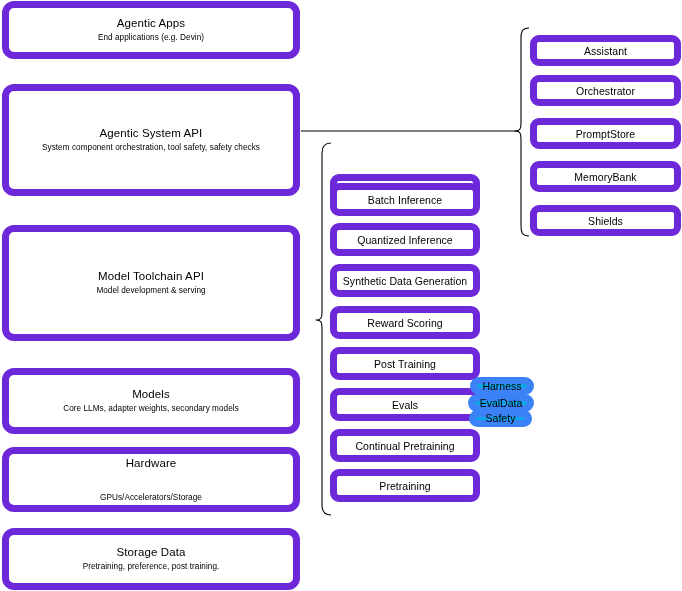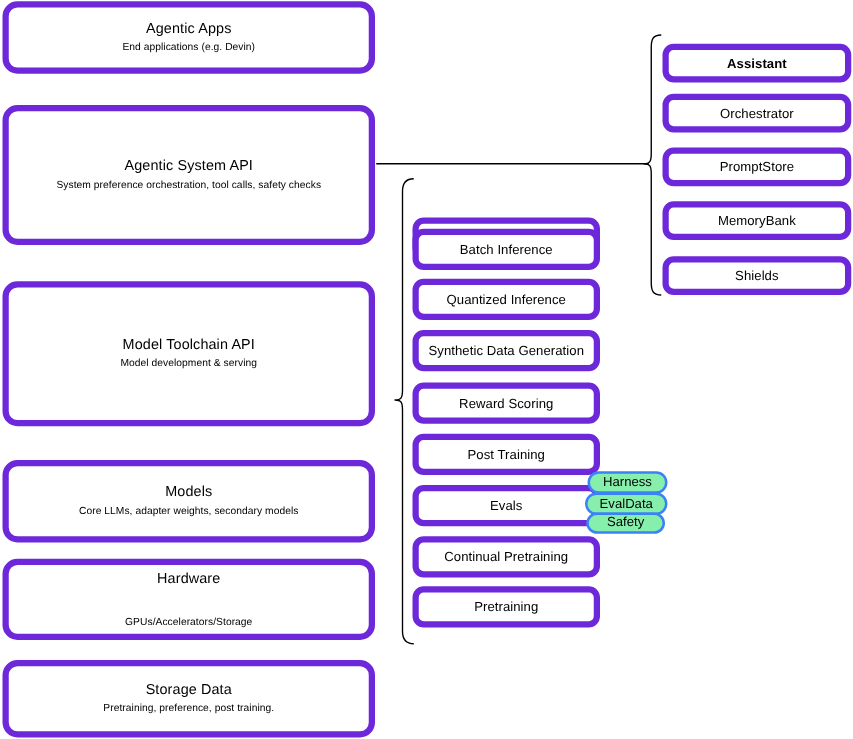--- a/index.html
+++ b/index.html
@@ -22,21 +22,21 @@
     left: 0;
     top: 0;
     width: 682px;
     height: 591px;
   }
 
   
   .rbox {
     position: absolute;
     box-sizing: border-box;
-    border: 5px solid #6d28d9;
+    border: 7px solid #6d28d9;
     background: #ffffff;
     display: flex;
     flex-direction: column;
     align-items: center;
     justify-content: center;
     text-align: center;
   }
 
   
   .layer {
@@ -71,22 +71,22 @@
   .chip-right {
     left: 530px;
     width: 151px;
     height: 31px;
   }
 
   
   .pill {
     position: absolute;
     box-sizing: border-box;
-    border: 2px solid #3b82f6;
-    background: #86efac;
+    border: 7px solid #3b82f6;
+    background: #0ea5e9;
     border-radius: 999px;
     display: flex;
     align-items: center;
     justify-content: center;
     font-size: 10.5px;
     line-height: 13px;
     z-index: 6;
   }
 
   
@@ -133,21 +133,21 @@
              C 322 511, 324 515, 331 515"></path>
   </svg>
 
   <div class="rbox layer" style="top:1px;height:58px;">
     <div class="title">Agentic Apps</div>
     <div class="subtitle">End applications (e.g. Devin)</div>
   </div>
 
   <div class="rbox layer" style="top:84px;height:112px;">
     <div class="title">Agentic System API</div>
-    <div class="subtitle">System preference orchestration, tool calls, safety checks</div>
+    <div class="subtitle">System component orchestration, tool safety, safety checks</div>
   </div>
 
   <div class="rbox layer" style="top:225px;height:116px;">
     <div class="title">Model Toolchain API</div>
     <div class="subtitle">Model development &amp; serving</div>
   </div>
 
   <div class="rbox layer" style="top:368px;height:66px;">
     <div class="title">Models</div>
     <div class="subtitle">Core LLMs, adapter weights, secondary models</div>
@@ -194,21 +194,21 @@
   <div class="pill" style="left:470px;top:377px;width:64px;height:18px;">
     <span>Harness</span>
   </div>
   <div class="pill" style="left:468px;top:394px;width:66px;height:18px;">
     <span>EvalData</span>
   </div>
   <div class="pill" style="left:469px;top:410px;width:63px;height:17px;">
     <span>Safety</span>
   </div>
 
-  <div class="rbox chip chip-right" style="top:35px;font-weight:bold;">
+  <div class="rbox chip chip-right" style="top:35px;">
     <span>Assistant</span>
   </div>
   <div class="rbox chip chip-right" style="top:75px;">
     <span>Orchestrator</span>
   </div>
   <div class="rbox chip chip-right" style="top:118px;">
     <span>PromptStore</span>
   </div>
   <div class="rbox chip chip-right" style="top:161px;">
     <span>MemoryBank</span>

